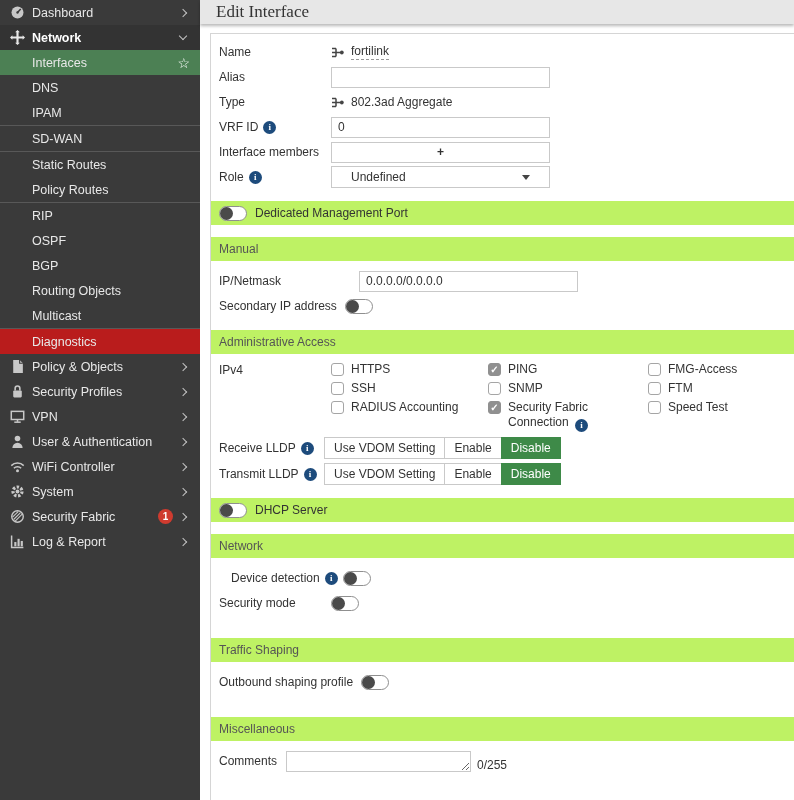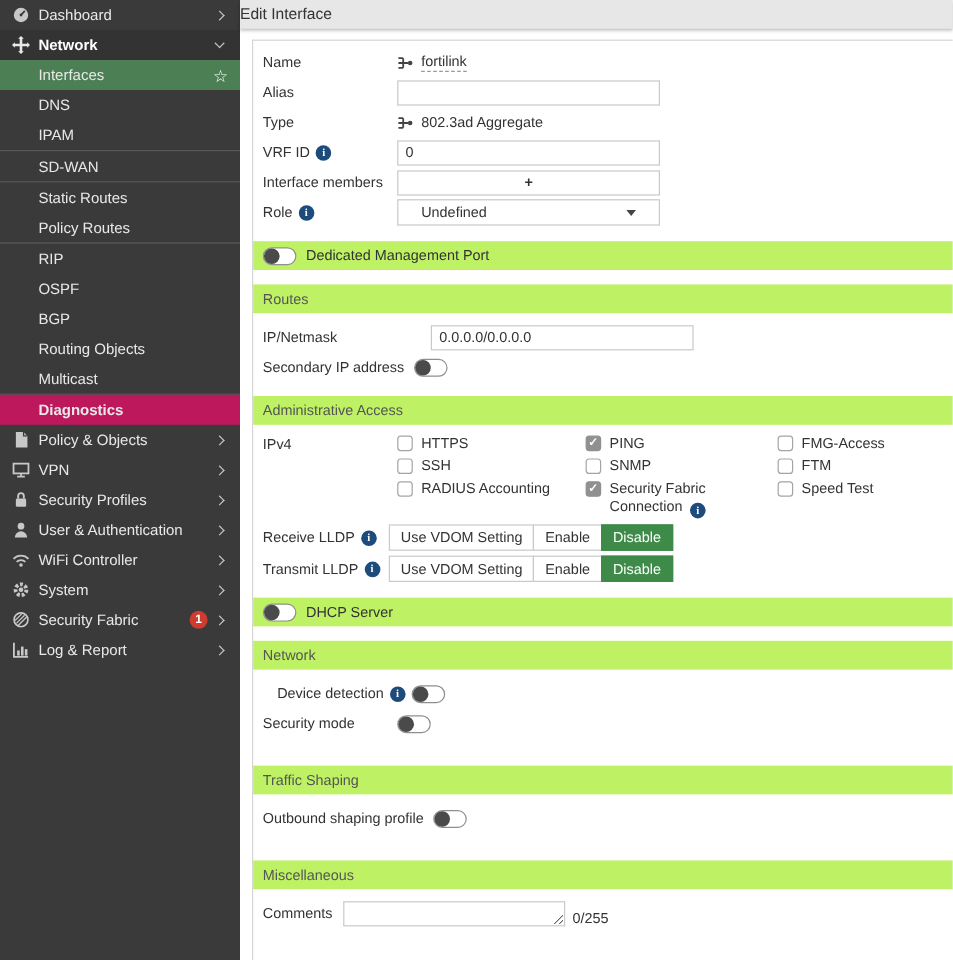--- a/index.html
+++ b/index.html
@@ -8,36 +8,36 @@
   .app { width:794px; height:800px; display:flex; overflow:hidden; }
 
   
   .sidebar { width:200px; min-width:200px; background:#3a3a3a; color:#e8e8e8; font-size:12.5px; overflow:hidden; }
   .side-item { height:25px; display:flex; align-items:center; padding-left:10px; cursor:pointer; }
   .side-item .icn { width:15px; height:15px; margin-right:7px; display:inline-flex; align-items:center; justify-content:center; }
   .side-item .icn svg { display:block; }
   .side-item.sub { padding-left:32px; }
   .side-item.top.open { background:#333333; }
   .side-item.selected { background:#4c8054; }
-  .side-item.hovered { background:#be185d;font-weight:bold; }
+  .side-item.hovered { background:#b91c1c; }
   .side-item .lbl { flex:0 0 auto; white-space:nowrap; }
   .side-item.bold .lbl { font-weight:bold; color:#fff; }
   .side-item .spacer { flex:1; }
   .side-sep { height:1px; background:#585858; }
   .chev { width:6px; height:6px; border-right:1.6px solid #c3c3c3; border-bottom:1.6px solid #c3c3c3; margin-right:14px; }
   .chev.right { transform:rotate(-45deg); }
   .chev.down  { transform:rotate(45deg); margin-top:-3px; }
   .star { color:#fff; font-size:14px; margin-right:10px; line-height:1; }
   .badge { min-width:15px; height:15px; border-radius:8px; background:#cf3b2f; color:#fff; font-size:10px; font-weight:bold;
            display:inline-flex; align-items:center; justify-content:center; margin-right:7px; padding:0 4px; }
 
   
   .main { flex:1; display:flex; flex-direction:column; background:#fff; min-width:0; }
   .topbar { height:24px; background:#e7e7e7; box-shadow:0 2px 3px rgba(0,0,0,0.28); position:relative; z-index:2; }
-  .topbar .title { line-height:24px; font-size:13px; color:#333; }
+  .topbar .title { line-height:24px; padding-left:16px; font-size:17px; color:#333;font-family:Liberation Serif, serif; }
   .panel { margin:9px 0 0 10px; border:1px solid #d5d5d5; border-right:none; background:#fff;
            padding:6px 0 40px 8px; min-height:790px; position:relative; z-index:1; }
 
   .row { display:flex; align-items:center; min-height:24px; margin-bottom:1px; }
   .row > .flabel { flex:0 0 auto; display:flex; align-items:center; gap:5px; color:#333; }
   .lw112 { width:112px; } .lw140 { width:140px; } .lw105 { width:105px; } .lw67 { width:67px; }
 
   .info { width:13px; height:13px; border-radius:50%; background:#1d4b7c; color:#fff; font-size:9px; font-weight:bold;
           display:inline-flex; align-items:center; justify-content:center; font-family:"Liberation Serif", serif; flex:0 0 auto; }
 
@@ -171,37 +171,37 @@
             <path d="M9 1v3h3" fill="none" stroke="#3a3a3a" stroke-width="1"></path>
           </svg>
         </span>
         <span class="lbl">Policy &amp; Objects</span>
         <span class="spacer"></span>
         <span class="chev right"></span>
       </div>
       <div class="side-item top">
         <span class="icn">
           <svg width="15" height="15" viewBox="0 0 14 14">
+            <rect x="3" y="6" width="8" height="6.5" rx="1" fill="#c8c8c8"></rect>
+            <path d="M4.8 6V4a2.2 2.2 0 0 1 4.4 0v2" fill="none" stroke="#c8c8c8" stroke-width="1.5"></path>
+          </svg>
+        </span>
+        <span class="lbl">Security Profiles</span>
+        <span class="spacer"></span>
+        <span class="chev right"></span>
+      </div>
+      <div class="side-item top">
+        <span class="icn">
+          <svg width="15" height="15" viewBox="0 0 14 14">
             <rect x="1.2" y="2.2" width="11.6" height="7.6" fill="none" stroke="#c8c8c8" stroke-width="1.4"></rect>
             <line x1="7" y1="9.8" x2="7" y2="12" stroke="#c8c8c8" stroke-width="1.4"></line>
             <line x1="4" y1="12.3" x2="10" y2="12.3" stroke="#c8c8c8" stroke-width="1.4"></line>
           </svg>
         </span>
         <span class="lbl">VPN</span>
-        <span class="spacer"></span>
-        <span class="chev right"></span>
-      </div>
-      <div class="side-item top">
-        <span class="icn">
-          <svg width="15" height="15" viewBox="0 0 14 14">
-            <rect x="3" y="6" width="8" height="6.5" rx="1" fill="#c8c8c8"></rect>
-            <path d="M4.8 6V4a2.2 2.2 0 0 1 4.4 0v2" fill="none" stroke="#c8c8c8" stroke-width="1.5"></path>
-          </svg>
-        </span>
-        <span class="lbl">Security Profiles</span>
         <span class="spacer"></span>
         <span class="chev right"></span>
       </div>
       <div class="side-item top">
         <span class="icn">
           <svg width="15" height="15" viewBox="0 0 14 14">
             <circle cx="7" cy="4.2" r="2.6" fill="#c8c8c8"></circle>
             <path d="M2.2 13a4.8 4.8 0 0 1 9.6 0z" fill="#c8c8c8"></path>
           </svg>
         </span>
@@ -319,21 +319,21 @@
         </div>
       </div>
 
       <div class="bar">
         <span class="toggle">
             <span class="knob"></span>
           </span>
         <span class="flabel">Dedicated Management Port</span>
       </div>
 
-      <div class="bar hdr">Routes</div>
+      <div class="bar hdr">Manual</div>
 
 
       <div class="row">
         <div class="flabel lw140">IP/Netmask</div>
         <input type="text" class="w217" value="0.0.0.0/0.0.0.0" style="">
       </div>
 
       <div class="row">
         <div class="flabel" style="margin-right:8px;">Secondary IP address</div>
         <span class="toggle">

